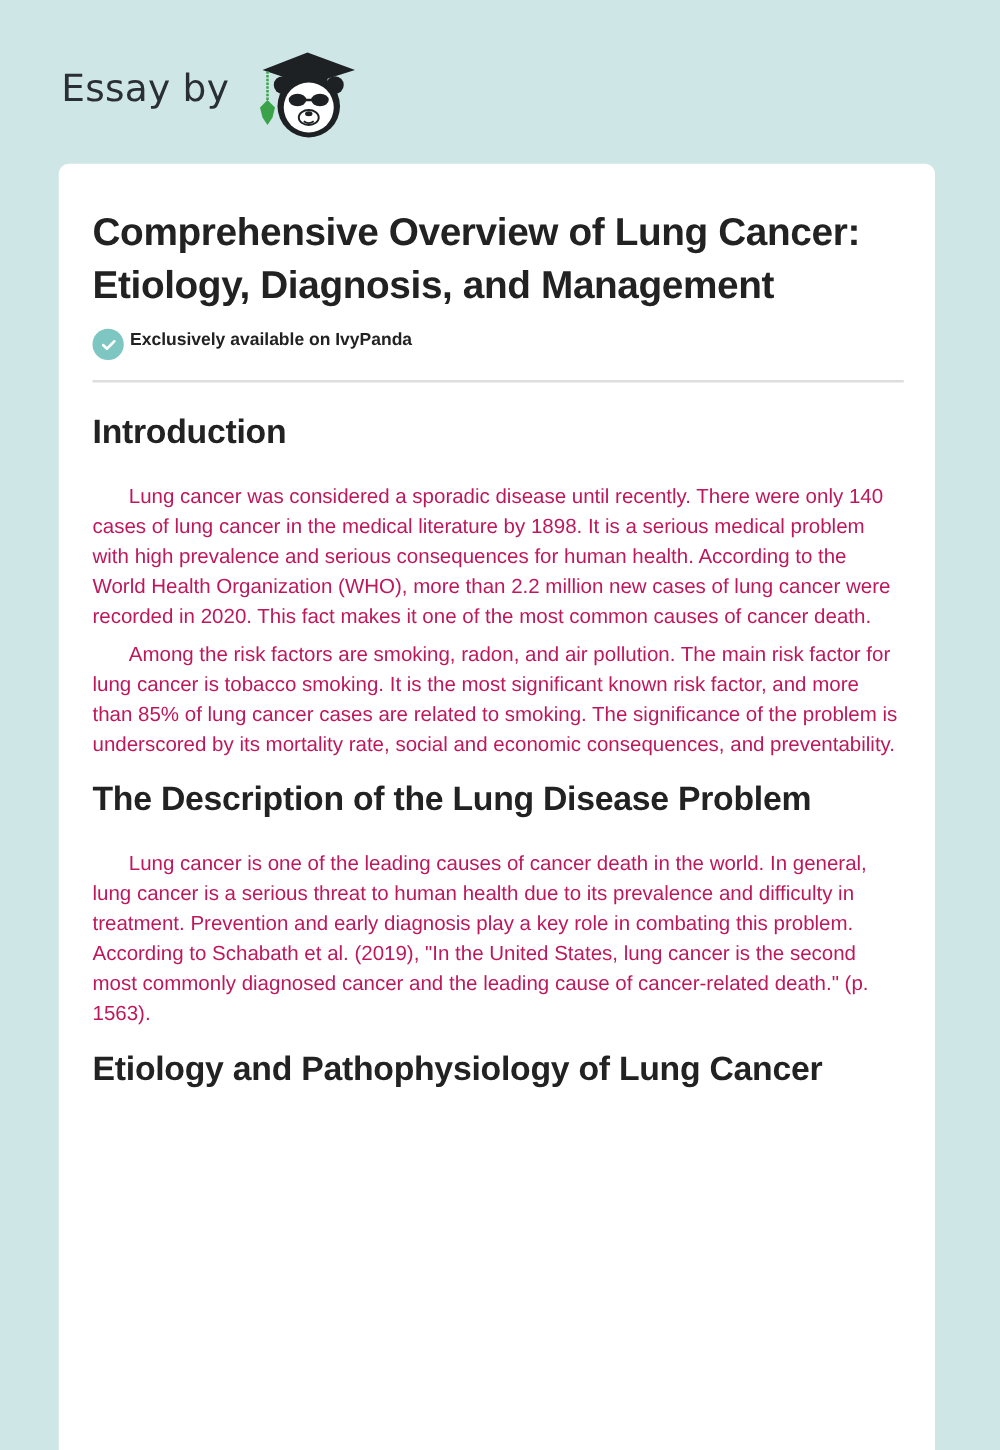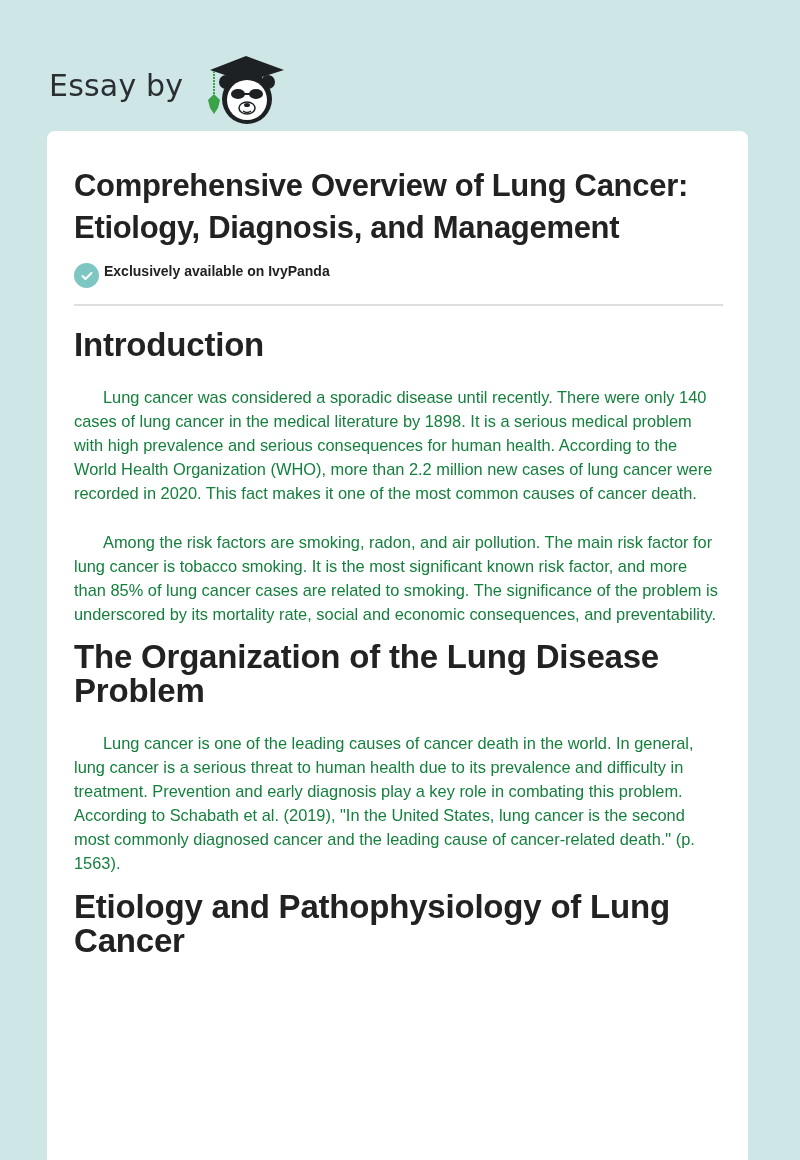--- a/index.html
+++ b/index.html
@@ -4,21 +4,21 @@
 <style>
   html, body { margin: 0; padding: 0; }
   body {
     width: 800px; height: 1160px; overflow: hidden;
     background: #cfe6e7;
     font-family: "Liberation Sans", sans-serif;
     color: #222;
     position: relative;
   }
   .header {
-    position: absolute; left: 0; top: 18px; width: 800px; height: 130px;
+    position: absolute; left: 0; top: 4px; width: 800px; height: 130px;
   }
   .essay-by {
     position: absolute; left: 49px; top: 50px;
     font-family: "DejaVu Sans", sans-serif;
     font-size: 30px; color: #2a2f33; letter-spacing: 0.2px;
   }
   .logo-icon { position: absolute; left: 200px; top: 36px; width: 92px; height: 72px; }
   .brand {
     position: absolute; left: 294px; top: 55px;
     font-family: "Liberation Serif", serif; font-weight: bold;
@@ -35,30 +35,30 @@
     letter-spacing: -0.3px;
   }
   .badge { display: flex; align-items: flex-start; margin-top: 14px; height: 26px; }
   .badge-icon {
     width: 25px; height: 25px; border-radius: 50%; background: #7ec6c2;
     display: flex; align-items: center; justify-content: center; margin-right: 5px;
   }
   .badge-text { font-size: 14px; font-weight: bold; color: #222; }
   .divider { height: 2px; background: #dedede; margin-top: 15px; }
   h2 {
-    margin: 0; font-size: 33px; line-height: 34px; font-weight: bold; color: #222;
+    margin: 0; font-size: 27px; line-height: 34px; font-weight: bold; color: #222;
     letter-spacing: -0.2px;
   }
   p {
-    margin: 0; font-size: 16.4px; line-height: 24px; color: #15803d;
+    margin: 0; font-size: 16.4px; line-height: 24px; color: #be185d;
     text-indent: 29px;
   }
   .s-intro { margin-top: 22px; }
   .s-intro p:first-of-type { margin-top: 23px; }
-  .s-intro p + p { margin-top: 25px; }
+  .s-intro p + p { margin-top: 7px; }
   .s-desc { margin-top: 14px; }
   .s-desc p { margin-top: 23px; }
   .s-etio { margin-top: 15px; }
   .s-etio p { margin-top: 23px; }
 </style>
 </head>
 <body>
 
 <div class="header">
   <span class="essay-by">Essay by</span>
@@ -101,21 +101,21 @@
 
     <div class="divider"></div>
 
     <section class="s-intro">
       <h2>Introduction</h2>
       <p>Lung cancer was considered a sporadic disease until recently. There were only 140 cases of lung cancer in the medical literature by 1898. It is a serious medical problem with high prevalence and serious consequences for human health. According to the World Health Organization (WHO), more than 2.2 million new cases of lung cancer were recorded in 2020. This fact makes it one of the most common causes of cancer death.</p>
       <p>Among the risk factors are smoking, radon, and air pollution. The main risk factor for lung cancer is tobacco smoking. It is the most significant known risk factor, and more than 85% of lung cancer cases are related to smoking. The significance of the problem is underscored by its mortality rate, social and economic consequences, and preventability.</p>
     </section>
 
     <section class="s-desc">
-      <h2>The Organization of the Lung Disease Problem</h2>
+      <h2>The Description of the Lung Disease Problem</h2>
       <p>Lung cancer is one of the leading causes of cancer death in the world. In general, lung cancer is a serious threat to human health due to its prevalence and difficulty in treatment. Prevention and early diagnosis play a key role in combating this problem. According to Schabath et al. (2019), "In the United States, lung cancer is the second most commonly diagnosed cancer and the leading cause of cancer-related death." (p. 1563).</p>
     </section>
 
     <section class="s-etio">
       <h2>Etiology and Pathophysiology of Lung Cancer</h2>
     </section>
   </div>
 </div>
 
 </body></html>

